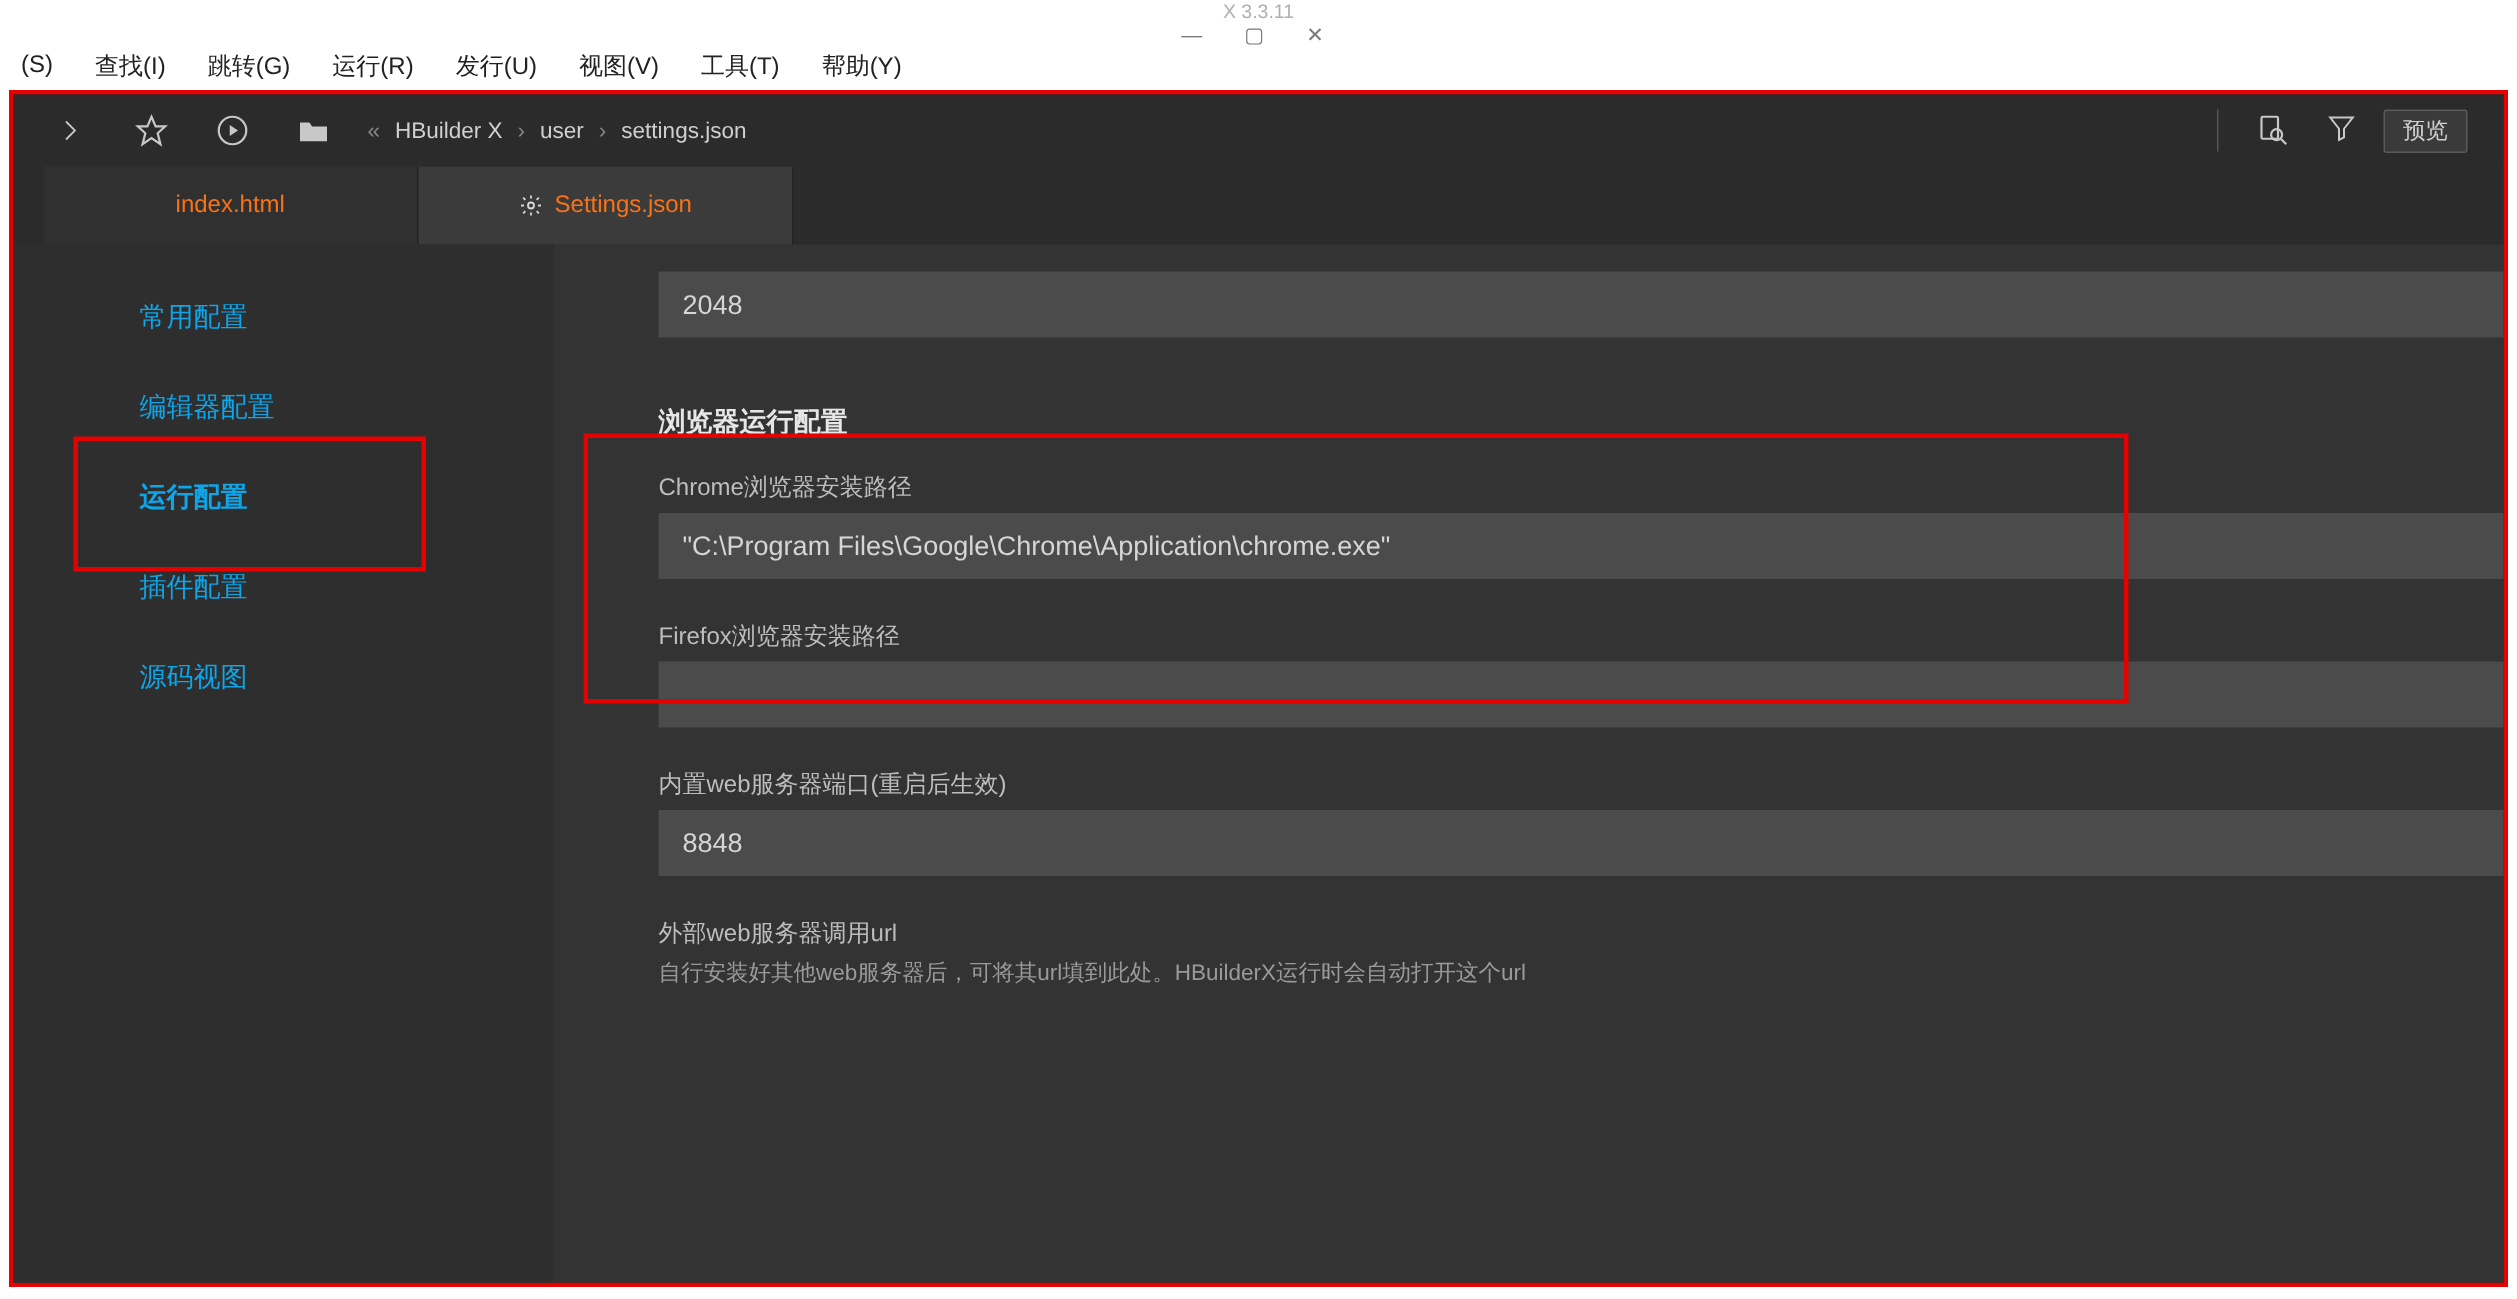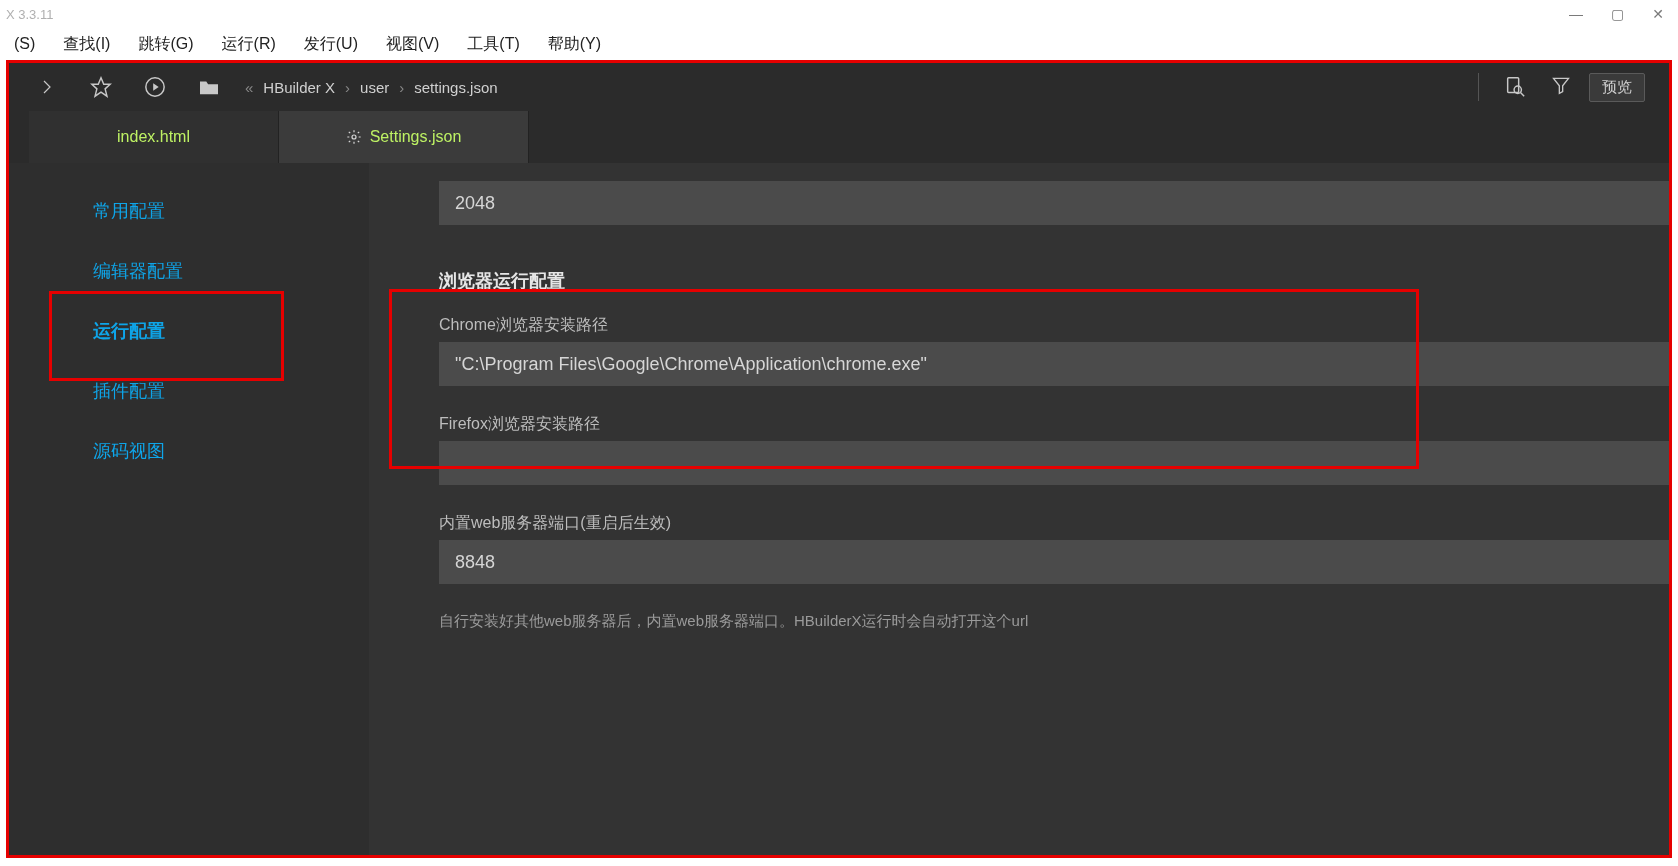--- a/index.html
+++ b/index.html
@@ -1,19 +1,19 @@
 <!DOCTYPE html>
 <html><head>
 <meta charset="utf-8">
 <style>
   * { margin: 0; padding: 0; box-sizing: border-box; }
   html, body { width: 1678px; height: 866px; font-family: "Microsoft YaHei", "Segoe UI", sans-serif; background: #fff; overflow: hidden; }
 
   
-  .titlebar { display: flex; align-items: center; height: 28px; padding: 0 6px; color: #a0a0a0; font-size: 13px; }
+  .titlebar { display: flex; align-items: center; height: 28px; padding: 0 6px; color: #a0a0a0; font-size: 13px; flex-direction: column; }
   .titlebar .version { color: #b0b0b0; }
   .titlebar .spacer { flex: 1; }
   .titlebar .win-controls { display: flex; gap: 28px; margin-right: 8px; }
   .titlebar .win-controls span { color: #7a7a7a; font-size: 14px; cursor: default; }
 
   
   .menubar { display: flex; align-items: center; height: 32px; padding: 0 4px; color: #222; font-size: 16px; }
   .menubar .menu-item { padding: 4px 10px; margin-right: 8px; cursor: default; }
 
   
@@ -28,21 +28,21 @@
   .search-zone { display: flex; align-items: center; gap: 18px; margin-left: auto; }
   .search-zone .search-icon { width: 24px; height: 24px; display:flex; align-items:center; justify-content:center; }
   .search-zone input { background: transparent; border: none; outline: none; color: #ccc; font-size: 15px; width: 420px; }
   .search-zone input::placeholder { color: #7a7a7a; }
   .search-zone .divider { width: 1px; height: 28px; background: #555; margin-right: 6px; }
   .toolbar .right-tools { display: flex; align-items: center; gap: 18px; margin-left: 24px; }
   .preview-btn { border: 1px solid #5a5a5a; padding: 4px 12px; font-size: 15px; color: #d0d0d0; border-radius: 2px; background:#3a3a3a; }
 
   
   .tabstrip { display: flex; height: 52px; background: #2b2b2b; align-items: stretch; }
-  .tab { display: flex; align-items: center; justify-content: center; padding: 0 36px; font-size: 16px; color: #bef264; background: #303030; border-right: 1px solid #222; min-width: 250px; gap: 8px; }
+  .tab { display: flex; align-items: center; justify-content: center; padding: 0 36px; font-size: 16px; color: #f97316; background: #303030; border-right: 1px solid #222; min-width: 250px; gap: 8px; }
   .tab.first { margin-left: 20px; }
   .tab.active { background: #3b3b3b; }
   .tab .gear { width: 16px; height: 16px; }
 
   
   .main { display: flex; height: calc(100% - 48px - 52px); background: #333; }
 
   
   .sidebar { width: 360px; background: #2e2e2e; padding-top: 18px; }
   .sidebar .side-item { padding: 18px 0 18px 84px; font-size: 18px; color: #0ea5e9; cursor: default; }
@@ -180,21 +180,22 @@
         <div class="field-label">Firefox浏览器安装路径</div>
         <input class="text-input" value="" style="">
       </div>
 
       <div class="group">
         <div class="field-label">内置web服务器端口(重启后生效)</div>
         <input class="text-input" value="8848" style="">
       </div>
 
       <div class="group">
-        <div class="field-sublabel">自行安装好其他web服务器后，内置web服务器端口。HBuilderX运行时会自动打开这个url</div>
+        <div class="field-label">外部web服务器调用url</div>
+        <div class="field-sublabel">自行安装好其他web服务器后，可将其url填到此处。HBuilderX运行时会自动打开这个url</div>
       </div>
 
     </div>
   </div>
 
   <div class="hl" style="left:40px; top:228px; width:235px; height:90px;"></div>
   <div class="hl" style="left:380px; top:226px; width:1030px; height:180px;"></div>
 
 </div>
 

